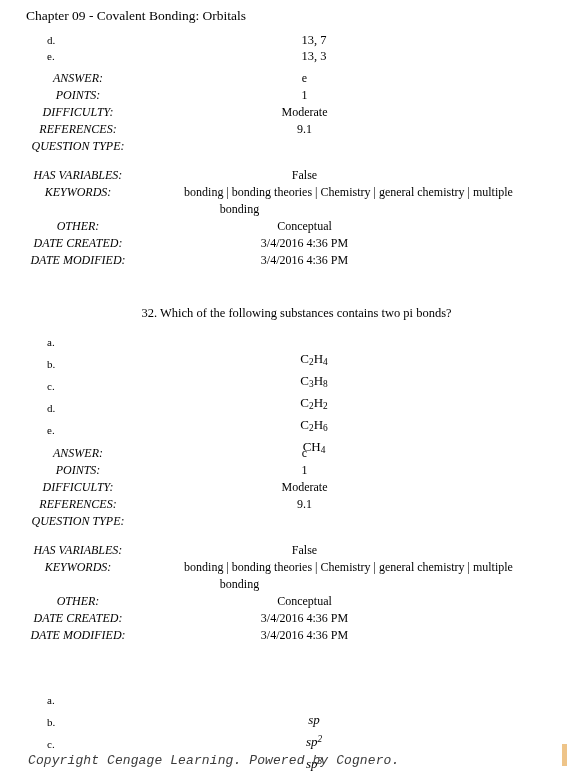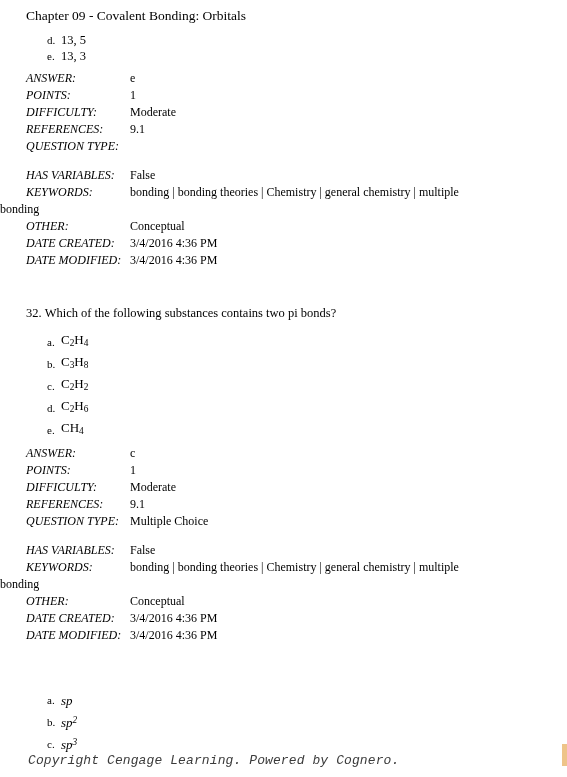--- a/index.html
+++ b/index.html
@@ -13,20 +13,21 @@
     position: relative;
     font-family: "Liberation Serif", "DejaVu Serif", serif;
     color: #000000;
     overflow: hidden;
   }
   .page {
     position: relative;
     width: 567px;
     height: 777px;
     box-sizing: border-box;
+    text-align: center;
   }
 
   
   .doc-header {
     position: absolute;
     left: 26px;
     top: 8px;
     font-size: 13.5px;
     line-height: 16px;
     white-space: nowrap;
@@ -62,21 +63,21 @@
   .choice-tall {
     height: 22px;
     line-height: 22px;
   }
   .choice-tall .choice-letter {
     top: 2px;
   }
   .choice-tall .choice-body {
     font-size: 13px;
     position: relative;
-    top: 0;
+    top: 19px;
   }
   sub {
     font-size: 0.72em;
     vertical-align: -0.25em;
   }
   sup {
     font-size: 0.72em;
     vertical-align: 0.42em;
   }
   .ital { font-style: italic; }
@@ -161,21 +162,21 @@
 
 <div class="page">
 
   <div class="doc-header">Chapter 09 - Covalent Bonding: Orbitals</div>
 
   <div class="content">
 
     <div>
       <div class="choice">
         <span class="choice-letter">d.</span>
-        <span class="choice-body">13, 5</span>
+        <span class="choice-body">13, 7</span>
       </div>
       <div class="choice">
         <span class="choice-letter">e.</span>
         <span class="choice-body">13, 3</span>
       </div>
     </div>
 
     <div class="meta">
       <div class="meta-row">
         <span class="meta-label">ANSWER:</span>
@@ -261,21 +262,20 @@
       <div class="meta-row">
         <span class="meta-label">DIFFICULTY:</span>
         <span class="meta-value">Moderate</span>
       </div>
       <div class="meta-row">
         <span class="meta-label">REFERENCES:</span>
         <span class="meta-value">9.1</span>
       </div>
       <div class="meta-row label-wrap">
         <span class="meta-label wrap">QUESTION TYPE:</span>
-        <span class="meta-value">Multiple Choice</span>
       </div>
       <div class="meta-row">
         <span class="meta-label">HAS VARIABLES:</span>
         <span class="meta-value">False</span>
       </div>
       <div class="meta-row two-line">
         <span class="meta-label">KEYWORDS:</span>
         <span class="meta-value">bonding | bonding theories | Chemistry | general chemistry | multiple bonding</span>
       </div>
       <div class="meta-row">

